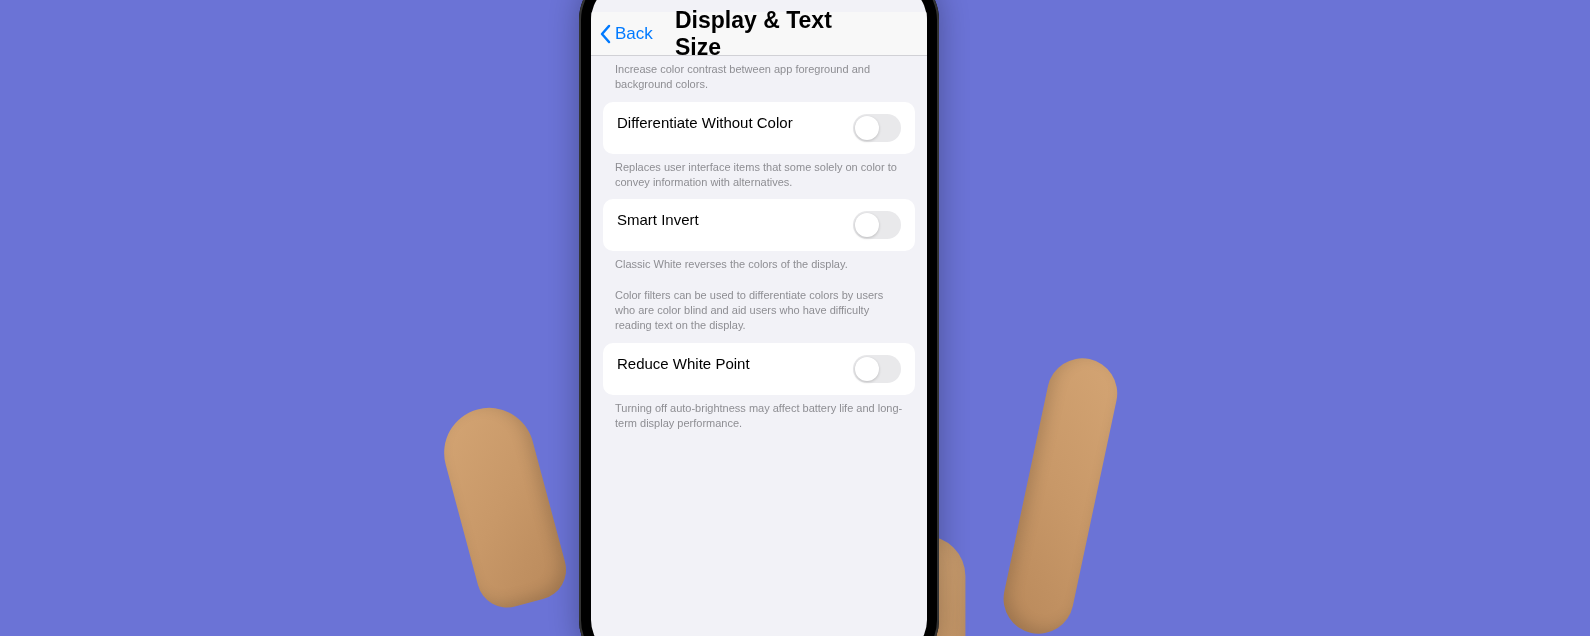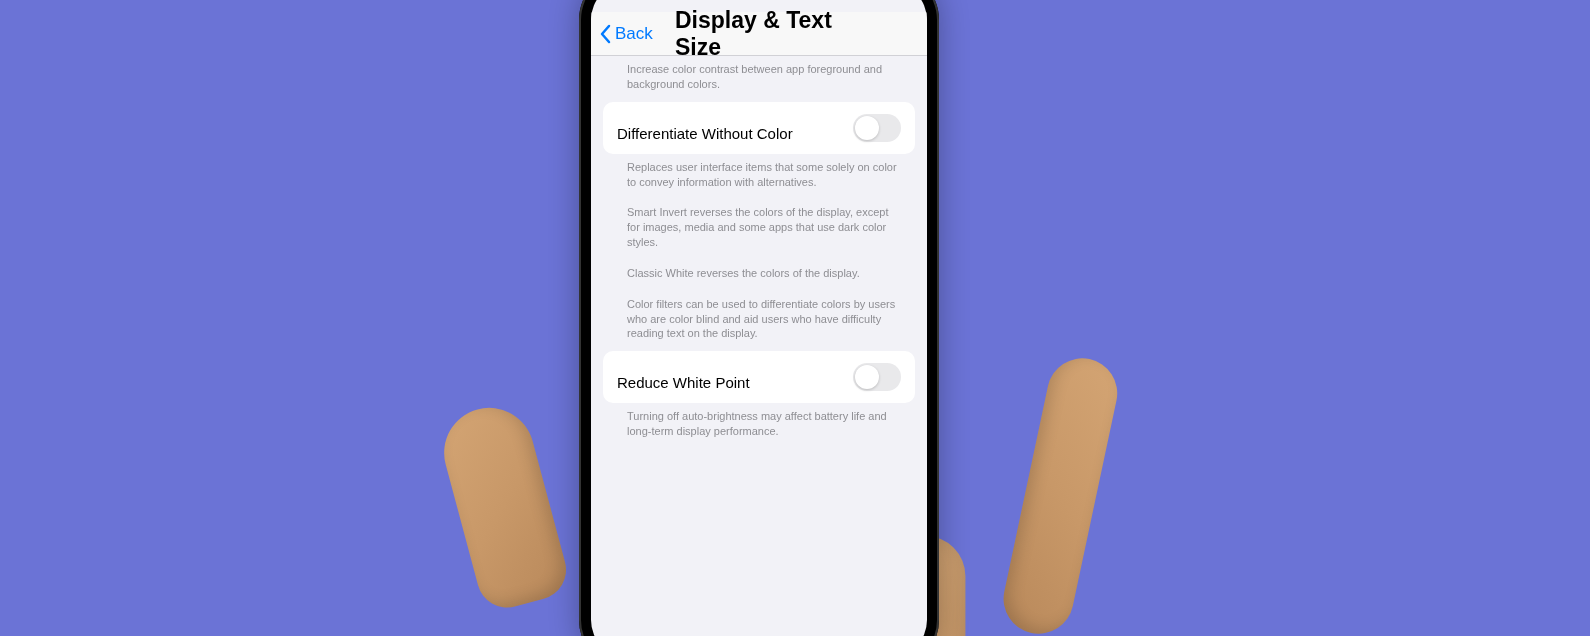--- a/index.html
+++ b/index.html
@@ -83,31 +83,31 @@
     
     .settings-content {
       padding: 0 0 20px 0;
       height: calc(100% - 74px);
       overflow-y: auto;
     }
     
     .description {
       font-size: 11px;
       color: #8e8e93;
-      padding: 6px 24px 10px 36px;
+      padding: 6px 24px 10px 24px;
       line-height: 1.35;
     }
     
     .setting-row {
       background: #fff;
       margin: 0 12px;
       padding: 12px 14px;
       border-radius: 10px;
       display: flex;
-      align-items: flex-end;
+      align-items: flex-start;
       justify-content: space-between;
       min-height: 44px;
     }
     
     .setting-label {
       font-size: 15px;
       color: #000;
     }
     
     .toggle {
@@ -245,21 +245,26 @@
         <div class="description">Increase color contrast between app foreground and background colors.</div>
 
         <div class="setting-row">
           <span class="setting-label">Differentiate Without Color</span>
           <div class="toggle off">
             <div class="toggle-knob"></div>
           </div>
         </div>
         <div class="description">Replaces user interface items that some solely on color to convey information with alternatives.</div>
 
-        <div class="description">Smart Invert reverses the colors of the display, except for images, media and some apps that use dark color styles.</div>
+        <div class="setting-row">
+          <span class="setting-label">Smart Invert</span>
+          <div class="toggle off">
+            <div class="toggle-knob"></div>
+          </div>
+        </div>
 
         <div class="description">Classic White reverses the colors of the display.</div>
 
         <div class="description">Color filters can be used to differentiate colors by users who are color blind and aid users who have difficulty reading text on the display.</div>
 
         <div class="setting-row">
           <span class="setting-label">Reduce White Point</span>
           <div class="toggle off">
             <div class="toggle-knob"></div>
           </div>

